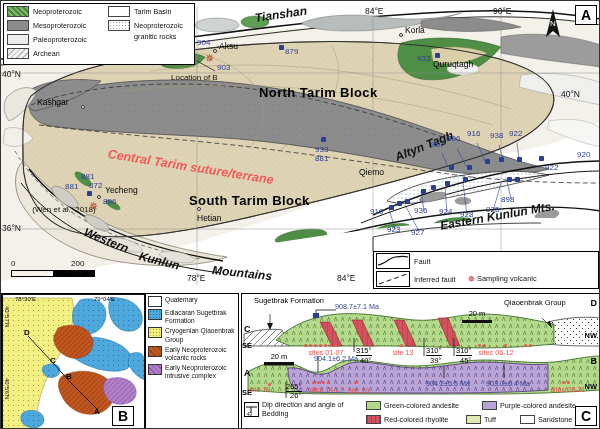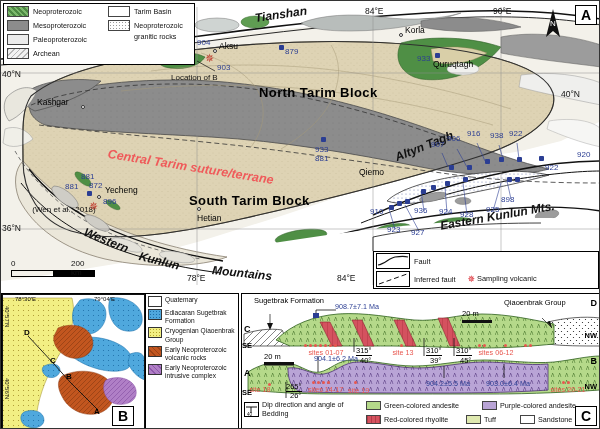--- a/index.html
+++ b/index.html
@@ -138,21 +138,21 @@
   }
   .sec-lab { position:absolute; z-index: 25; white-space:nowrap; color:#000; }
   .sec-end { font-size: 9px; font-weight: bold; }
   .sec-dir { font-size: 7.5px; font-weight: bold; }
   .sec-unit{ font-size: 7.5px; }
   .sec-age { font-size: 7.2px; color:#2b3e93; }
   .sec-site{ font-size: 7.2px; color:#e8574f; }
   .sec-dip { font-size: 7.5px; color:#000; }
   .sec-dipu{ font-size:7.5px; color:#000; border-bottom:1px solid #000; }
   .scaleC { position:absolute; z-index:26; }
-  .scaleC .sc-t { font-size: 7.5px; }
+  .scaleC .sc-t { font-size: 7.5px; text-align:center; }
   .sampdot { position:absolute; width:3px;height:3px;border-radius:50%;background:#e8574f; z-index:24;}
   .bluesq { position:absolute; width:6px;height:5px;background:#2b3e93; z-index:24;}
 
   #legendC {
     position:absolute; left: 0px; top: 104px; width: 360px; height: 33px;
     background:#fff; font-size: 7.2px; color:#111;
     border-top: 0px solid #000;
   }
   .lgC-item { position:absolute; display:flex; align-items:center; }
   .lgC-sw { width:15px;height:9px;border:0.7px solid #444; margin-right:3px; flex:0 0 15px;}
@@ -679,21 +679,21 @@
 
     <div class="scaleC" style="left:22px; top:58px; width:30px;">
       <div class="sc-t">20 m</div>
     </div>
 
     <div class="sec-lab sec-age" style="left:72px; top:60px;">904.1±6.2 Ma</div>
     <div class="sec-lab sec-age" style="left:180px; top:86px; width:52px; text-align:center; line-height:8px;">904.2±5.5 Ma</div>
     <div class="sec-lab sec-age" style="left:240px; top:86px; width:52px; text-align:center; line-height:8px;">903.0±6.4 Ma</div>
 
     <div class="sec-lab sec-site" style="left:6px; top:92px; width:24px; text-align:center; line-height:8px;">site 18</div>
-    <div class="sec-lab sec-site" style="left:66px; top:92px; width:36px; line-height:8px;">sites 14-17</div>
+    <div class="sec-lab sec-site" style="left:66px; top:92px; width:36px; text-align:center; line-height:8px;">sites 14-17</div>
     <div class="sec-lab sec-site" style="left:106px; top:92px;">site 19</div>
     <div class="sec-lab sec-site" style="left:306px; top:92px; width:40px; text-align:center; line-height:8px;">sites 20-21</div>
 
     <div class="sec-lab sec-dipu" style="left:44px; top:88px;">265°</div>
     <div class="sec-lab sec-dip" style="left:48px; top:97px;">26°</div>
 
     <span class="sampdot" style="left:26px; top:89px;"></span>
     <span class="sampdot" style="left:70px; top:87px;"></span>
     <span class="sampdot" style="left:75px; top:87px;"></span>
     <span class="sampdot" style="left:80px; top:87px;"></span>

